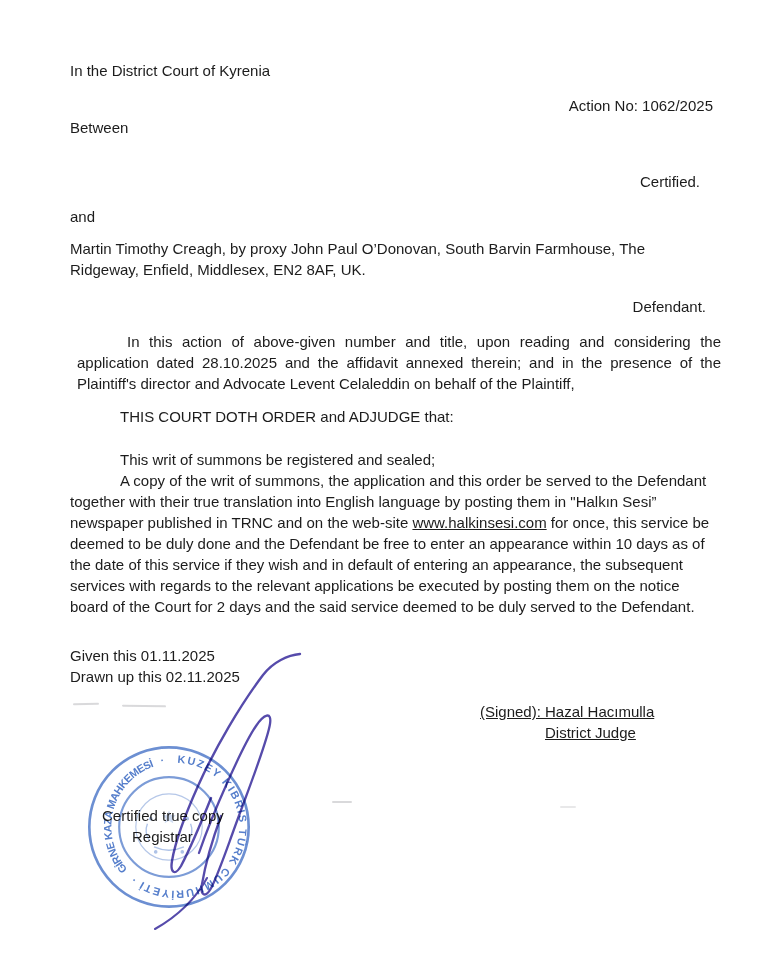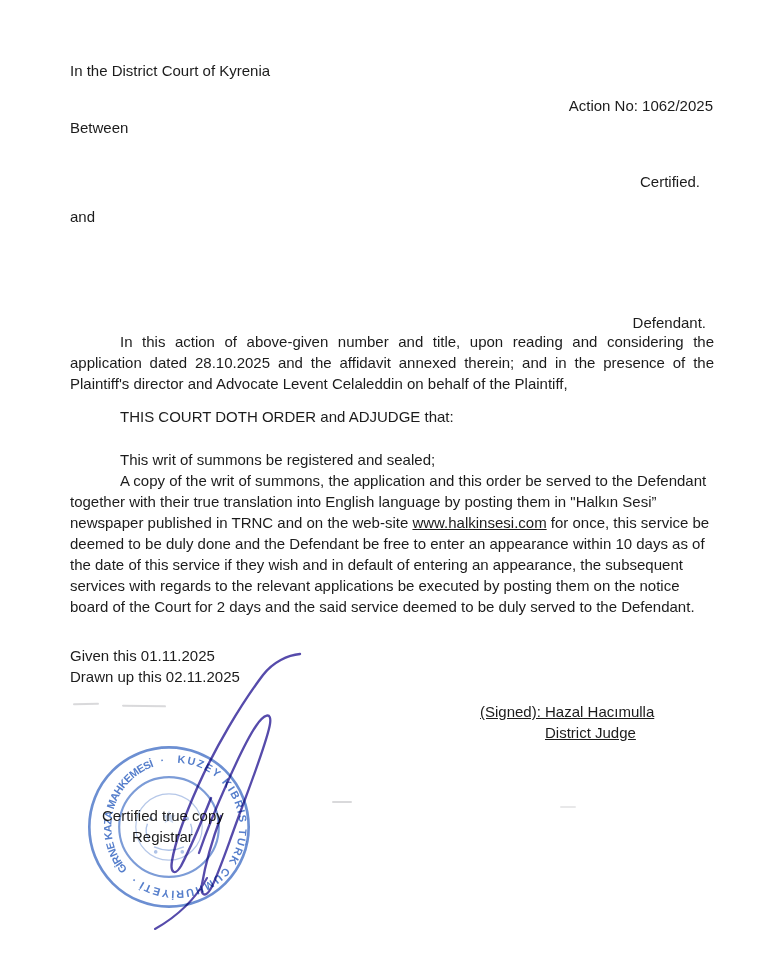--- a/index.html
+++ b/index.html
@@ -35,24 +35,25 @@
 
   <div class="abs right-label" style="top:95px; right:59px;">Action No: 1062/2025</div>
 
   <div class="abs block" style="top:117px;">Between</div>
 
 
   <div class="abs right-label" style="top:171px; right:72px;">Certified.</div>
 
   <div class="abs block" style="top:206px;">and</div>
 
+  <div class="abs block" style="top:238px;">Martin Timothy Creagh, by proxy John Paul O’Donovan, South Barvin Farmhouse, The Ridgeway, Enfield, Middlesex, EN2 8AF, UK.</div>
 
-  <div class="abs right-label" style="top:312px; right:66px;text-align:right;">Defendant.</div>
+  <div class="abs right-label" style="top:296px; right:66px;text-align:right;">Defendant.</div>
 
-  <p class="abs block justify indent" style="top:331px;">In this action of above-given number and title, upon reading and considering the application dated 28.10.2025 and the affidavit annexed therein; and in the presence of the Plaintiff's director and Advocate Levent Celaleddin on behalf of the Plaintiff,</p>
+  <p class="abs block justify indent" style="top:331px;margin-left:7px;">In this action of above-given number and title, upon reading and considering the application dated 28.10.2025 and the affidavit annexed therein; and in the presence of the Plaintiff's director and Advocate Levent Celaleddin on behalf of the Plaintiff,</p>
 
   <div class="abs block ml50" style="top:406px;">THIS COURT DOTH ORDER and ADJUDGE that:</div>
 
   <div class="abs block ml50" style="top:449px;">This writ of summons be registered and sealed;</div>
 
   <p class="abs block indent" style="top:470px;">
     <span>A copy of the writ of summons, the application and this order be served to the Defendant together with their true translation into English language by posting them in "Halkın Sesi” newspaper published in TRNC and on the web-site </span><span class="link">www.halkinsesi.com</span><span> for once, this service be deemed to be duly done and the Defendant be free to enter an appearance within 10 days as of the date of this service if they wish and in default of entering an appearance, the subsequent services with regards to the relevant applications be executed by posting them on the notice board of the Court for 2 days and the said service deemed to be duly served to the Defendant.</span>
   </p>
 
   <div class="abs block" style="top:645px;">Given this 01.11.2025</div>

